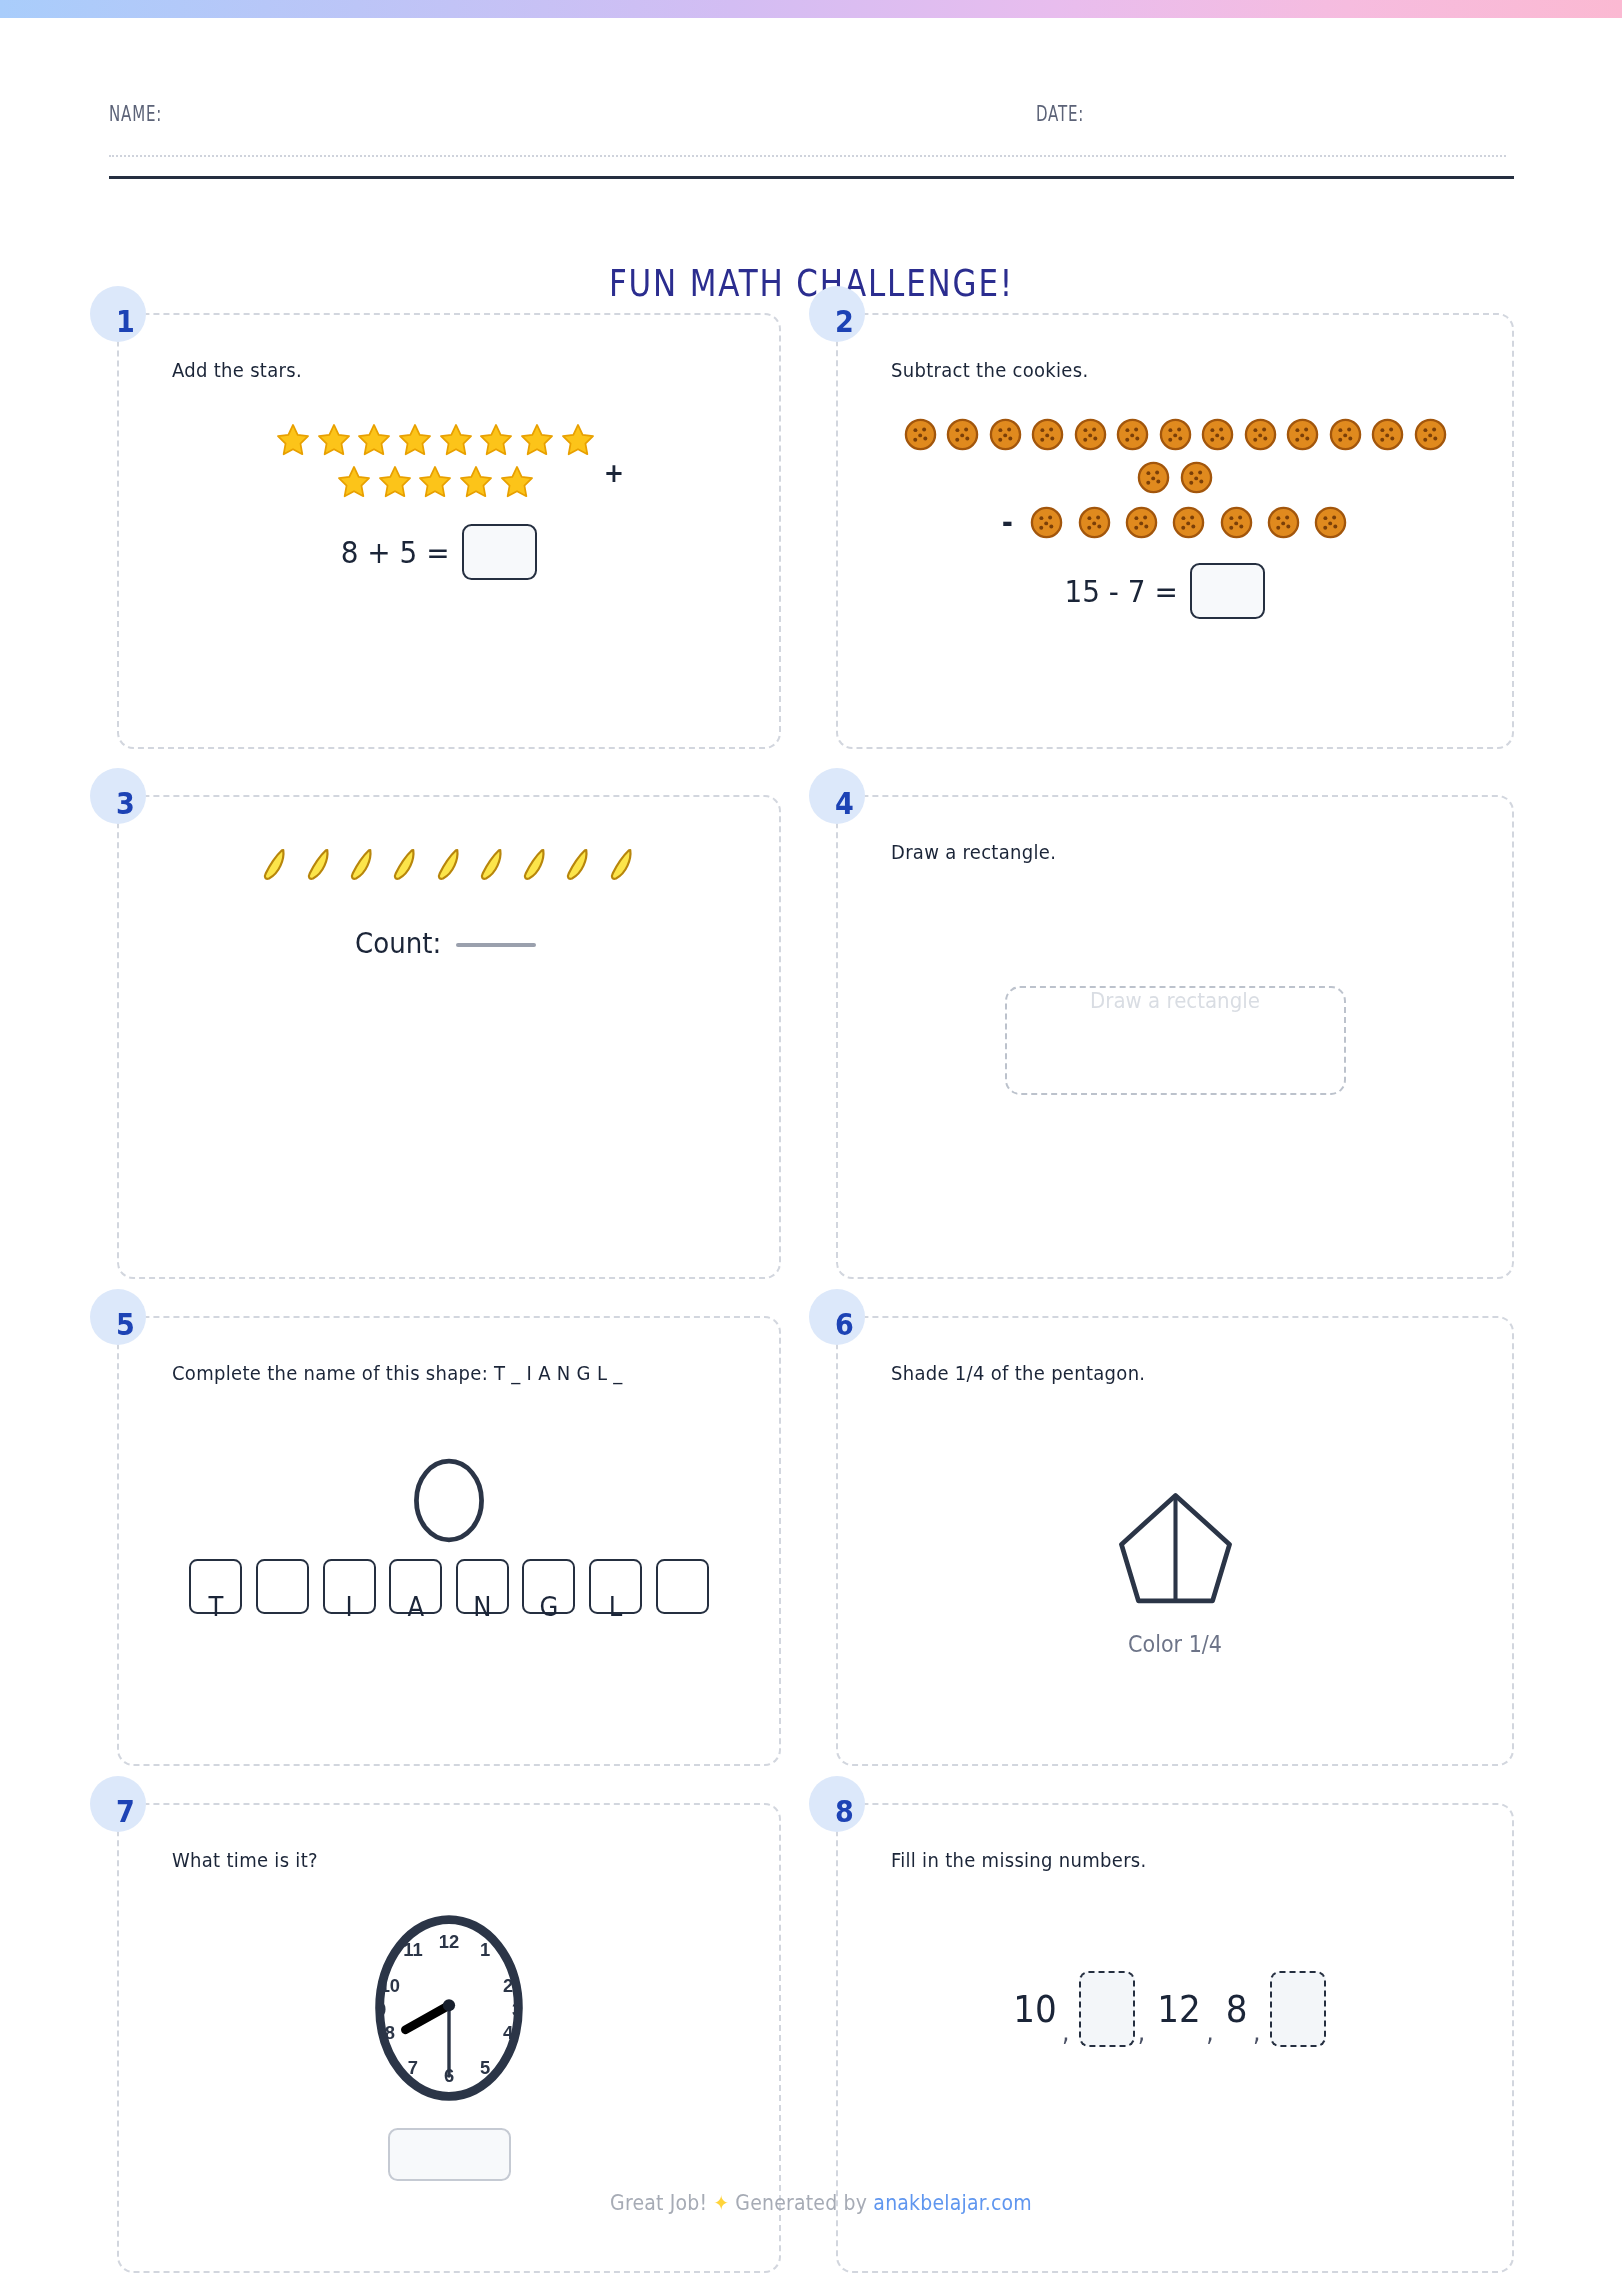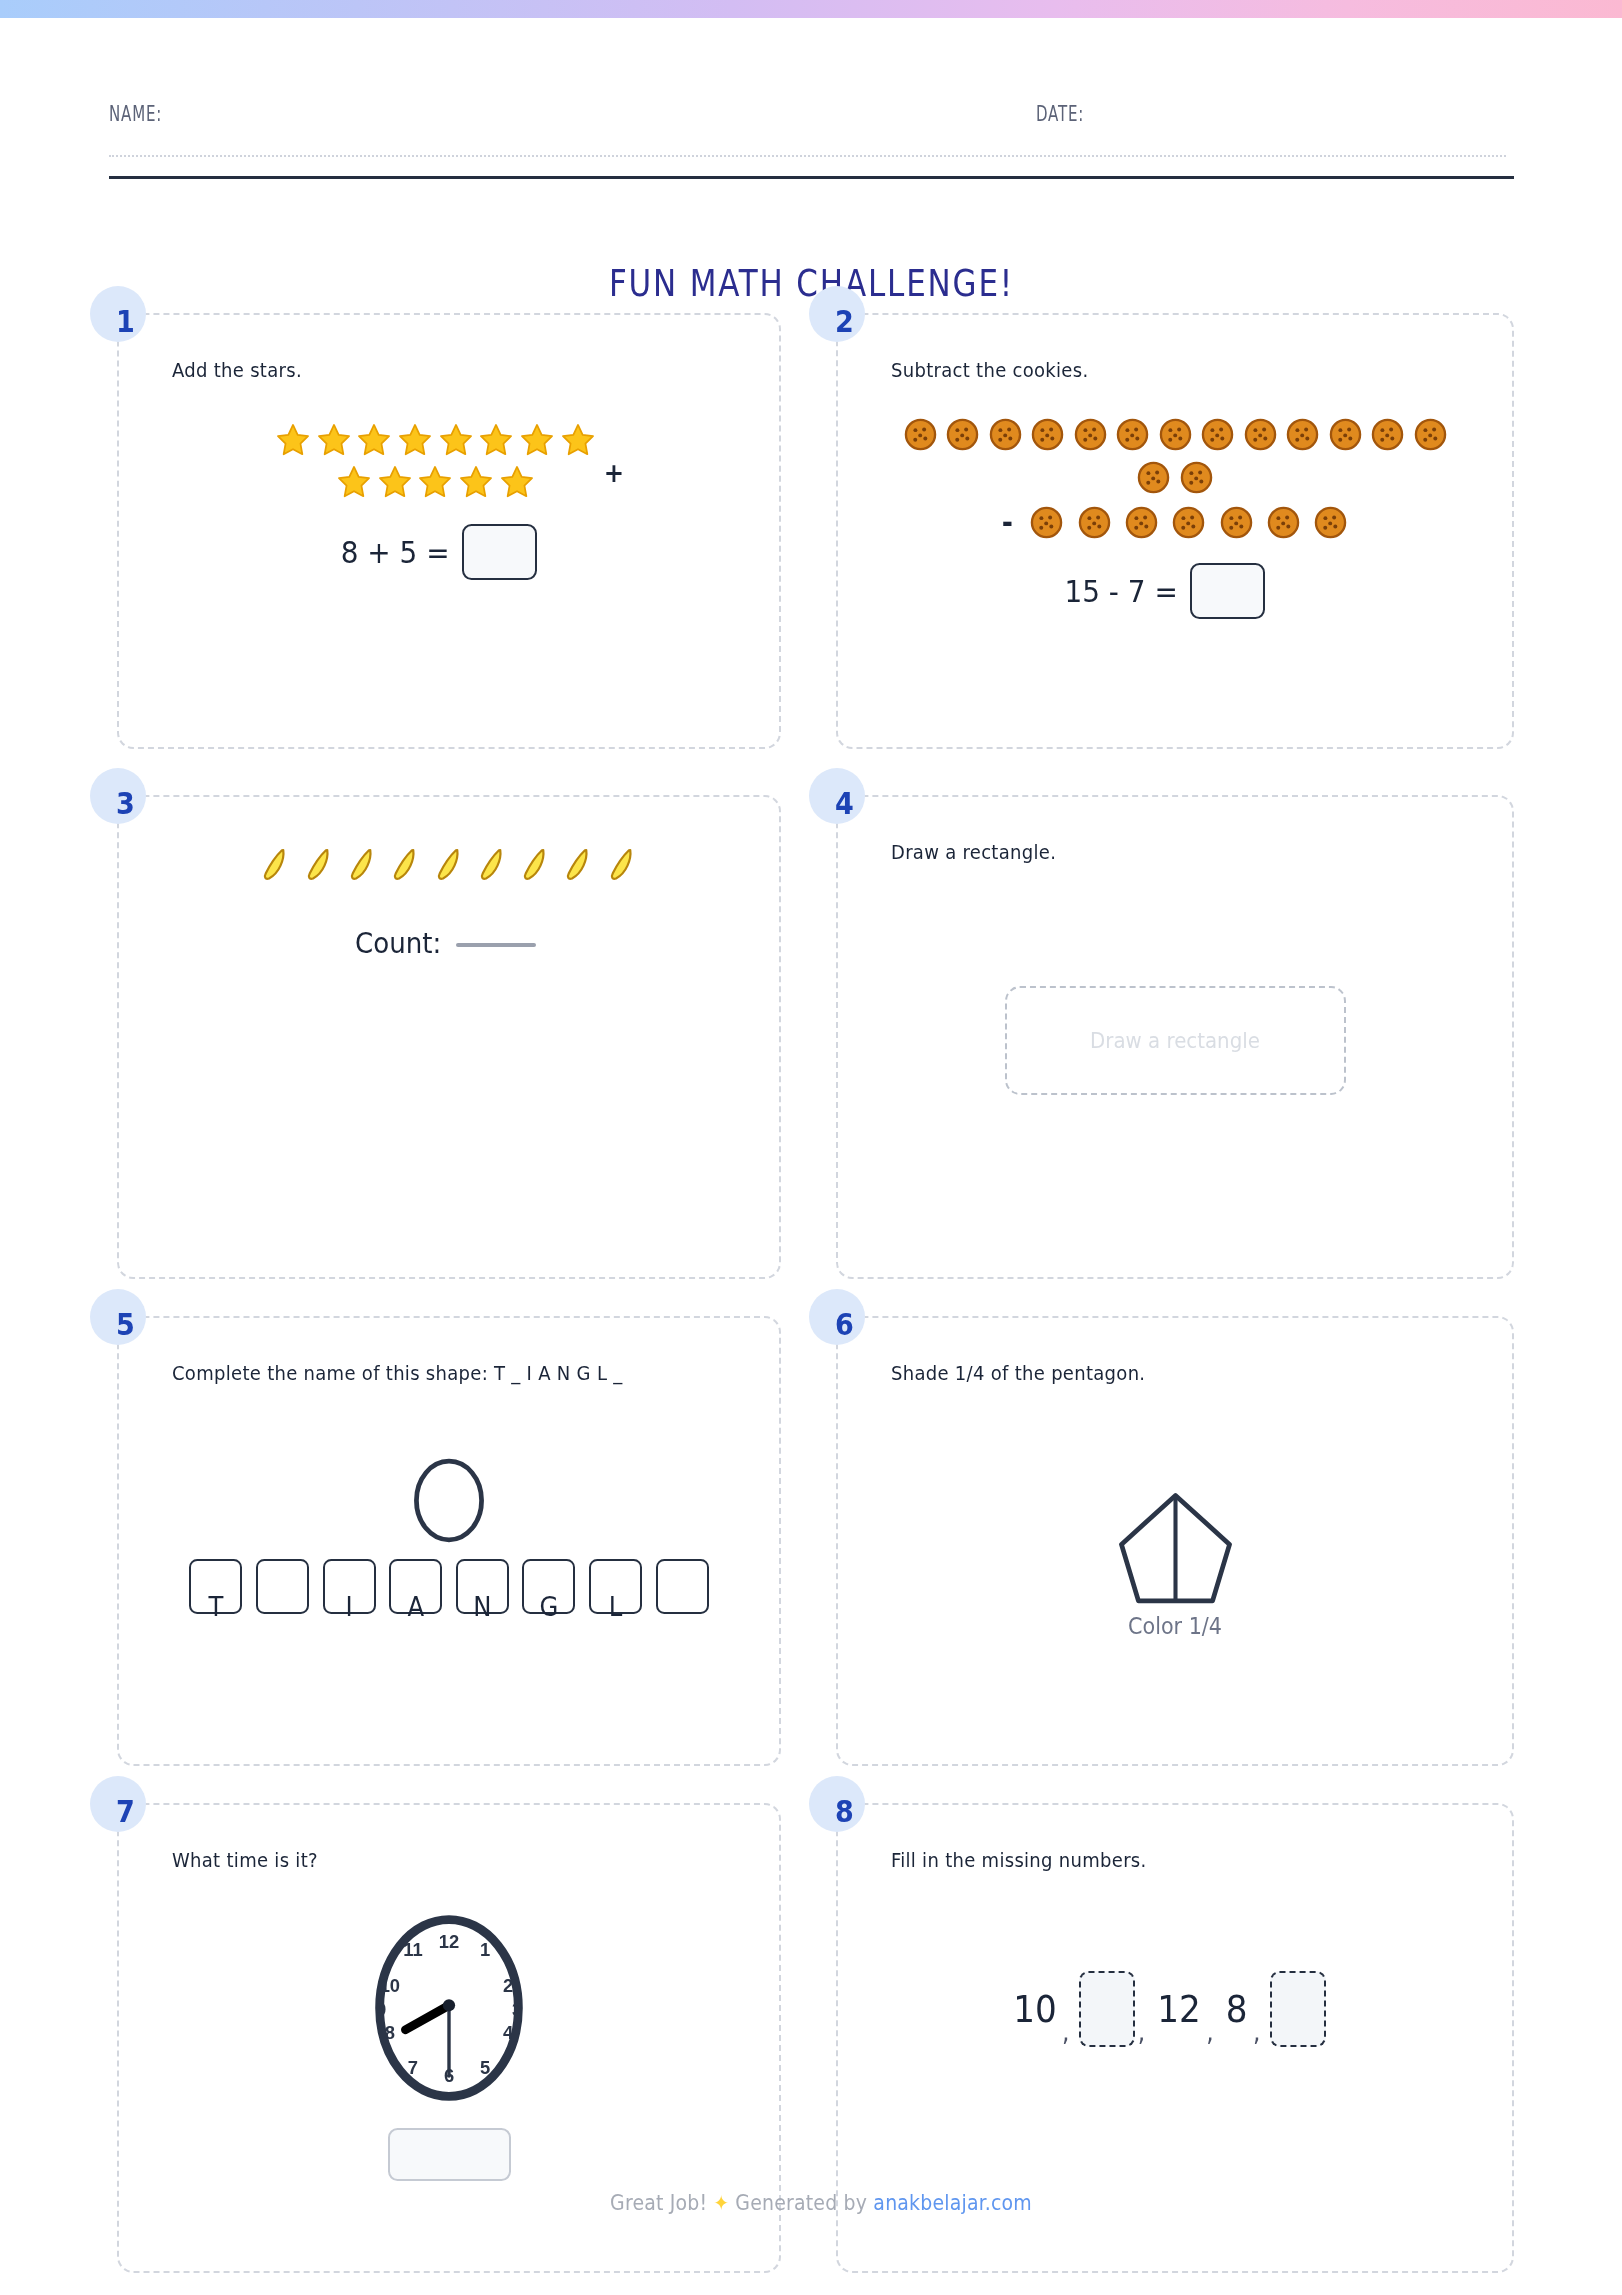--- a/index.html
+++ b/index.html
@@ -221,21 +221,20 @@
     margin-top: 4.1px;
   }
 
   
   .draw-box {
     width: 341px;
     height: 109px;
     border: 2.7px dashed #bcc2cc;
     border-radius: 15px;
     display: flex;
-    align-items: center;
     justify-content: center;
     font-family: "DejaVu Sans Condensed", "Liberation Sans Narrow", "Liberation Sans", sans-serif;
     font-size: 22px;
     color: #d9dde3;
     margin-top: 29px;
   }
 
   
   .shape-circle-wrap { display: flex; justify-content: center; margin-top: 11px; }
   .letter-row { display: flex; gap: 13.6px; justify-content: center; margin-top: 11px; }
@@ -255,21 +254,21 @@
     text-align: center;
     font-family: "DejaVu Sans Condensed", "Liberation Sans Narrow", "Liberation Sans", sans-serif;
     font-size: 27px;
     color: #1b2538;
   }
 
   
   .pentagon-wrap { display: flex; justify-content: center; margin-top: 26px; }
   .color-label {
     text-align: center;
-    margin-top: 4px;
+    margin-top: 22px;
     font-family: "DejaVu Sans Condensed", "Liberation Sans Narrow", "Liberation Sans", sans-serif;
     font-size: 23px;
     color: #6d7488;
   }
 
   
   .clock-wrap { display: flex; justify-content: center; margin-top: 13.6px; }
   .time-box {
     width: 123px;
     height: 53px;

